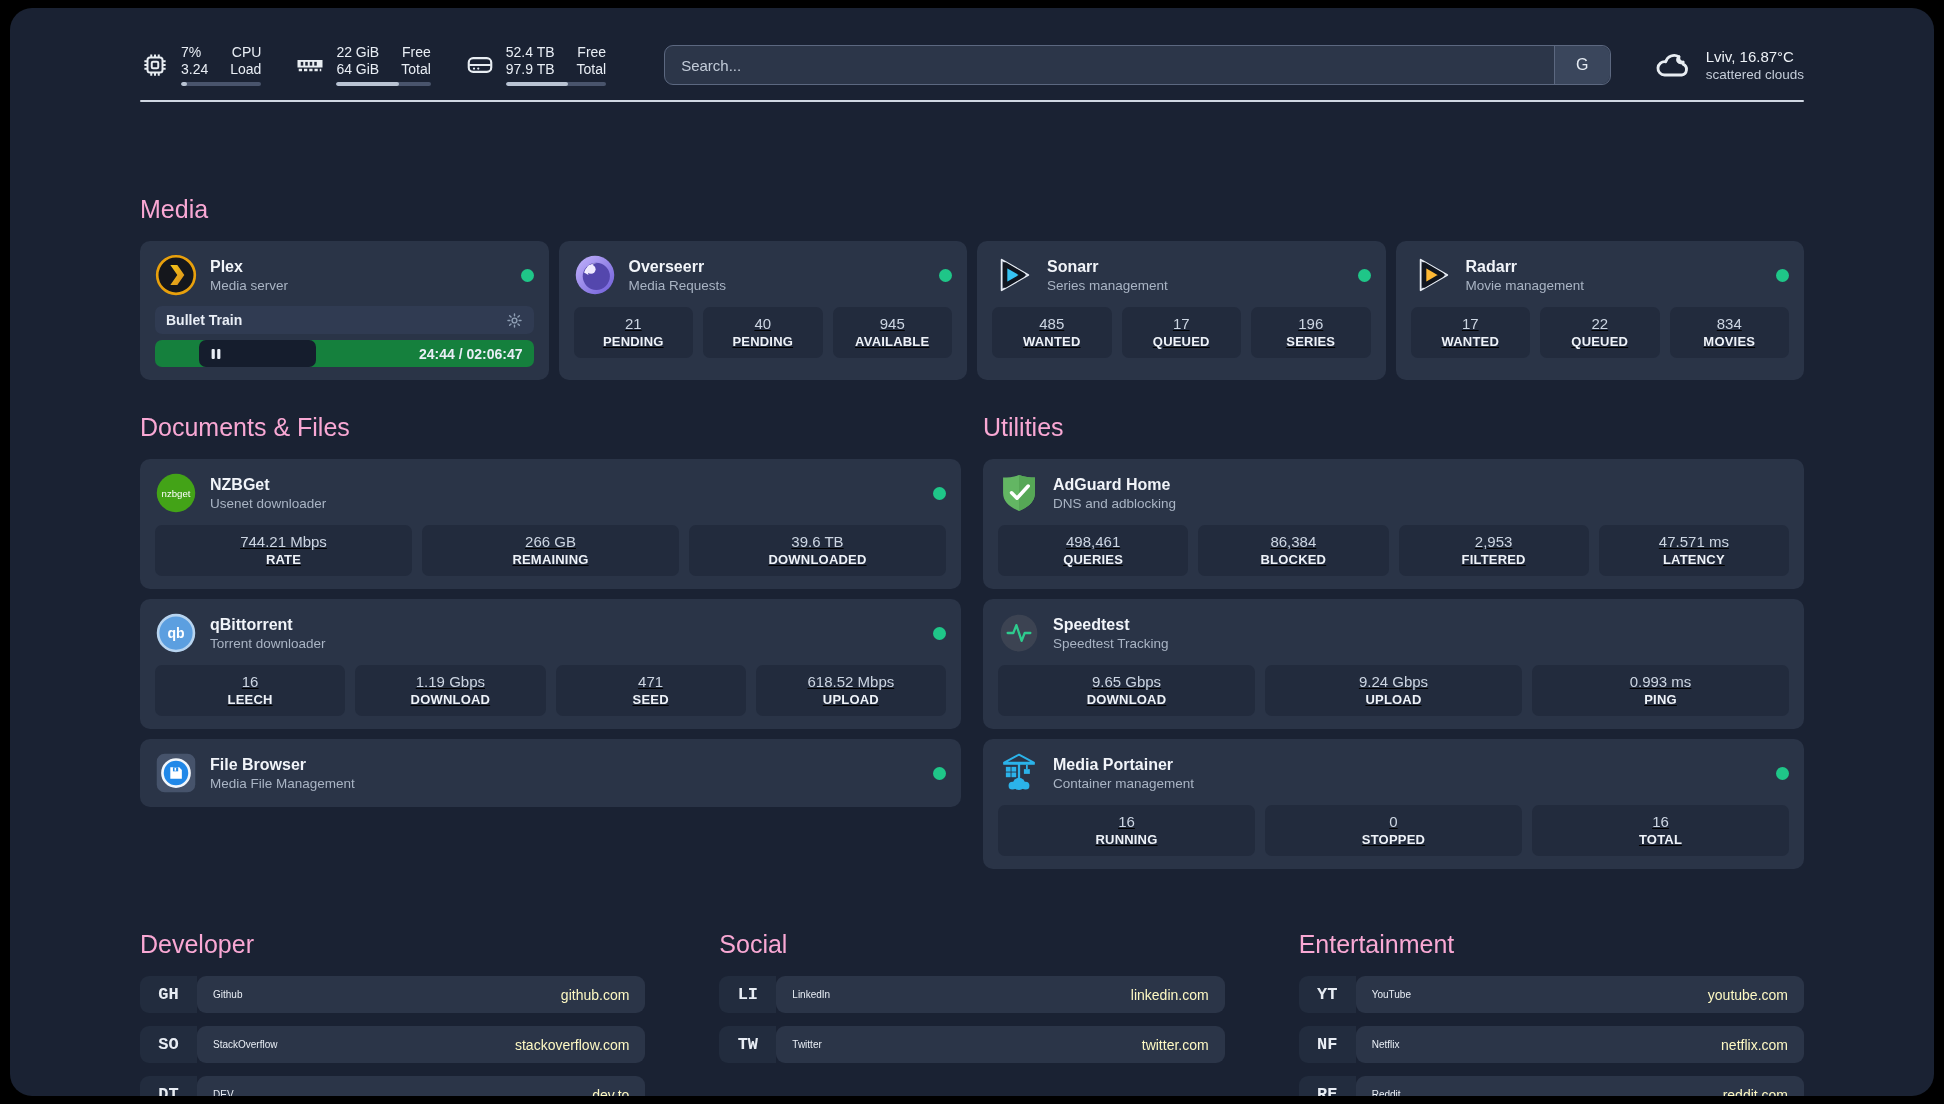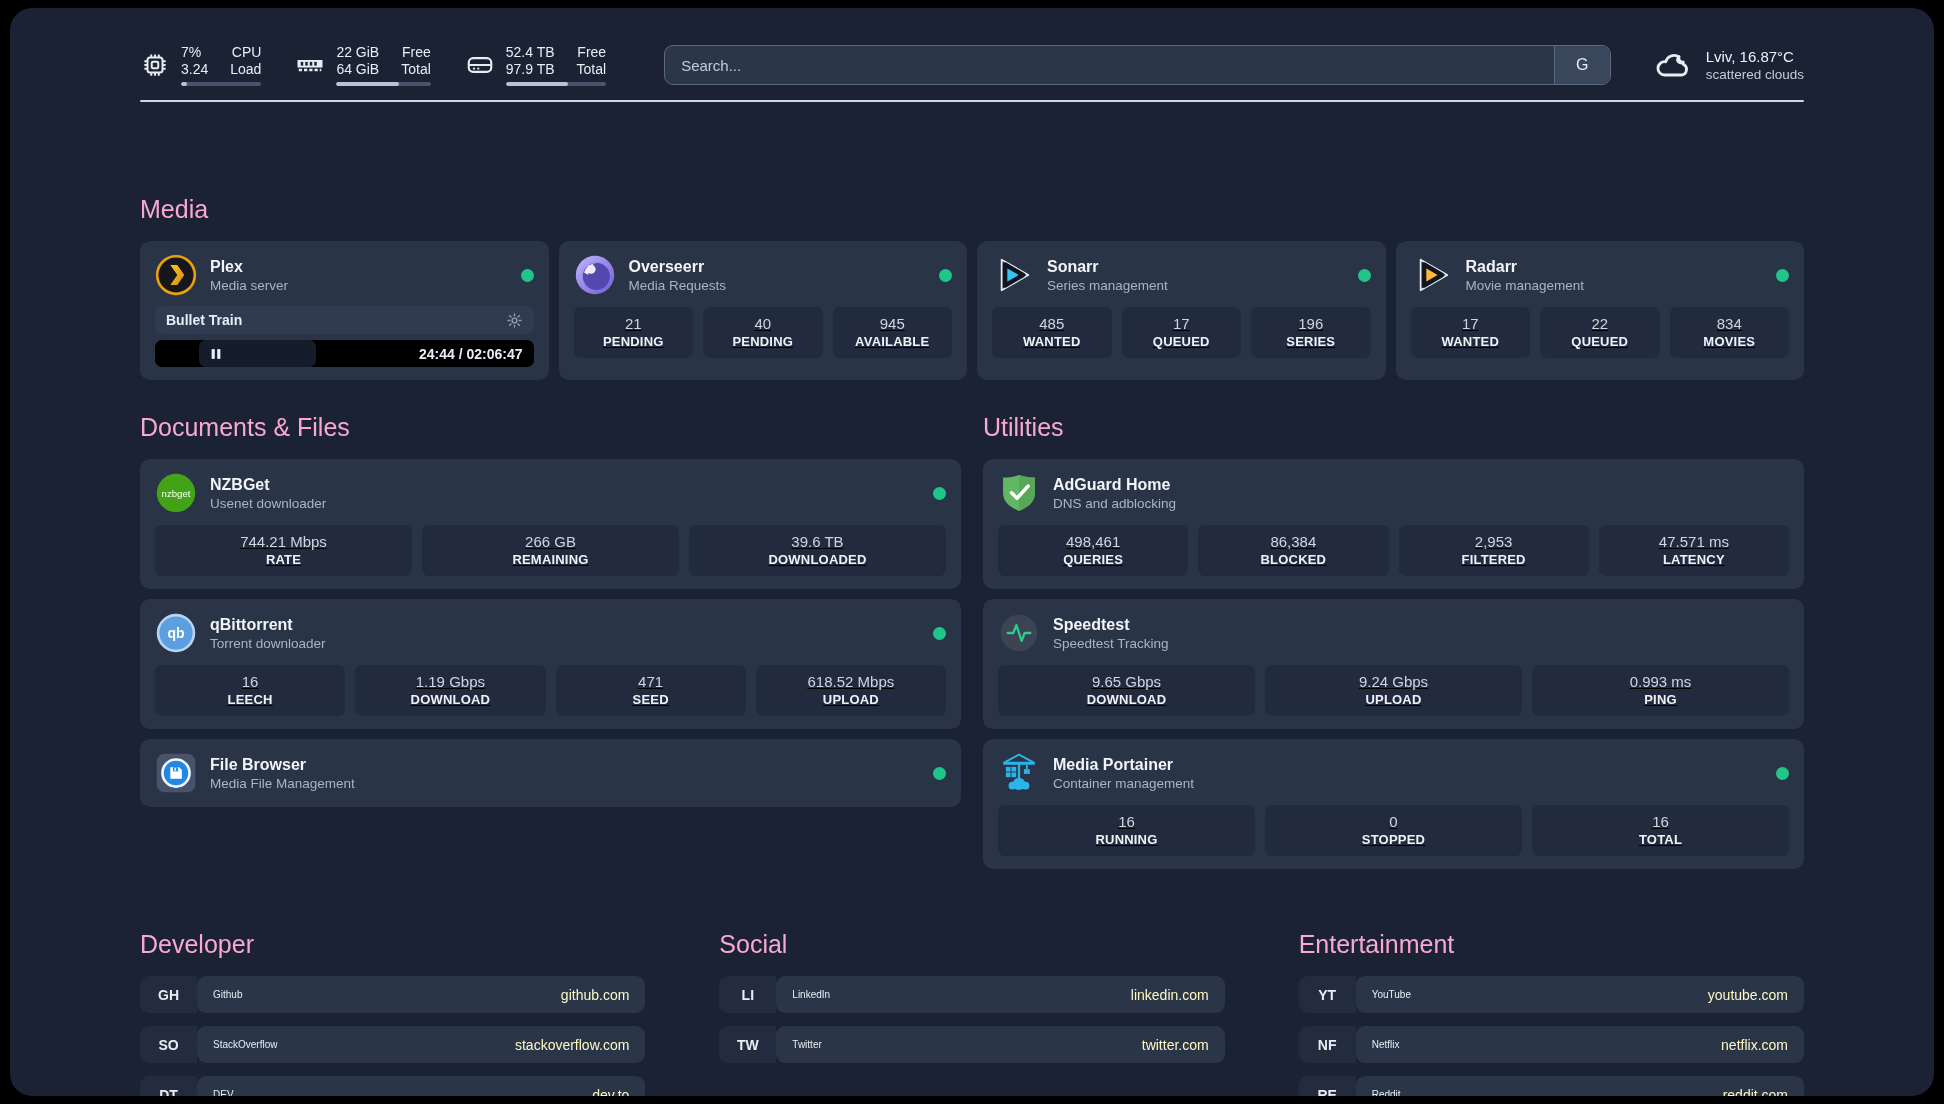--- a/index.html
+++ b/index.html
@@ -47,34 +47,34 @@
   .stat { flex:1; background:#222b3d; border-radius:7px; text-align:center; padding:7px 4px 8px; }
   .stat-value { font-size:15px; color:#ccd5e2; line-height:19px; }
   .stat-label { font-size:13px; font-weight:700; color:#eef2f8; line-height:17px; letter-spacing:.2px; }
 
   
   .player { margin-top:10px; }
   .player-title-row { display:flex; align-items:center; height:28px; background:#303b52; border-radius:7px; padding:0 11px; }
   .player-title { font-size:14px; font-weight:600; color:#e9eef6; flex:1; }
   .gear { width:17px; height:17px; opacity:.85; cursor:pointer; }
   .gear svg { width:100%; height:100%; display:block; }
-  .player-progress-row { position:relative; display:flex; align-items:center; height:27px; background:#000000; border-radius:7px; margin-top:6px; overflow:hidden; cursor:pointer;padding-left:44px; }
+  .player-progress-row { position:relative; display:flex; align-items:center; height:27px; background:#15803d; border-radius:7px; margin-top:6px; overflow:hidden; cursor:pointer;padding-left:44px; }
   .player-elapsed { height:100%; background:#151d2d; border-radius:7px; display:flex; align-items:center; padding-left:11px; }
   .pause { width:12px; height:12px; cursor:pointer; }
   .pause svg { width:100%; height:100%; display:block; }
   .player-time { position:absolute; right:11px; font-size:14px; font-weight:600; color:#e9eef6; }
 
   .two-col { margin-top:32px; display:grid; grid-template-columns:1fr 1fr; gap:4px 22px; }
   .col-cards { margin-top:17px; display:flex; flex-direction:column; gap:10px; }
 
   
   .links-grid { margin-top:60px; display:grid; grid-template-columns:1fr 1fr 1fr; gap:0 74px; }
   .link-rows { margin-top:17px; display:flex; flex-direction:column; gap:13px; }
   .link-row { display:flex; height:37px; cursor:pointer; }
-  .link-abbr { width:57px; background:#222c3e; border-radius:9px 0 0 9px; color:#e8edf4; font-size:14px; font-weight:600; display:flex; align-items:center; justify-content:center; }
+  .link-abbr { width:57px; background:#222c3e; border-radius:9px 0 0 9px; color:#e8edf4; font-size:17px; font-weight:600; display:flex; align-items:center; justify-content:center;font-family:Liberation Mono, monospace; }
   .link-pill { flex:1; background:#2b3548; border-radius:9px; display:flex; align-items:center; justify-content:space-between; padding:0 16px; }
   .link-name { font-size:10px; font-weight:500; color:#e9eef5; }
   .link-url { font-size:14px; color:#fef9c3; }
 </style>
 </head>
 <body>
 
 <div class="app">
 
   <div class="header">

